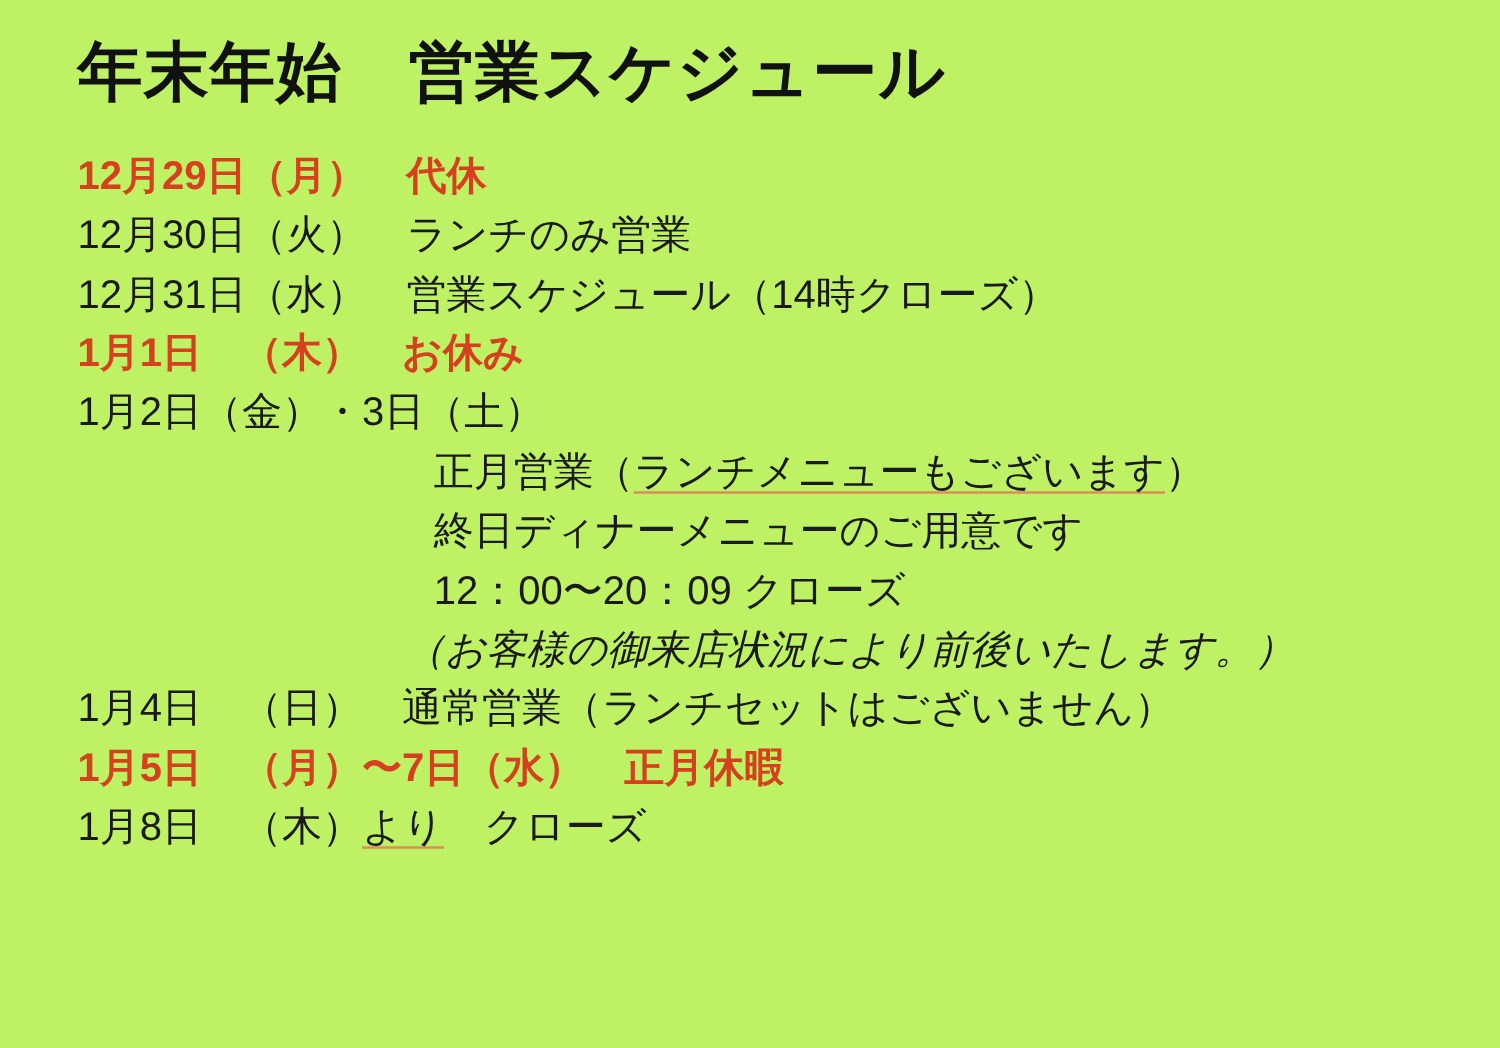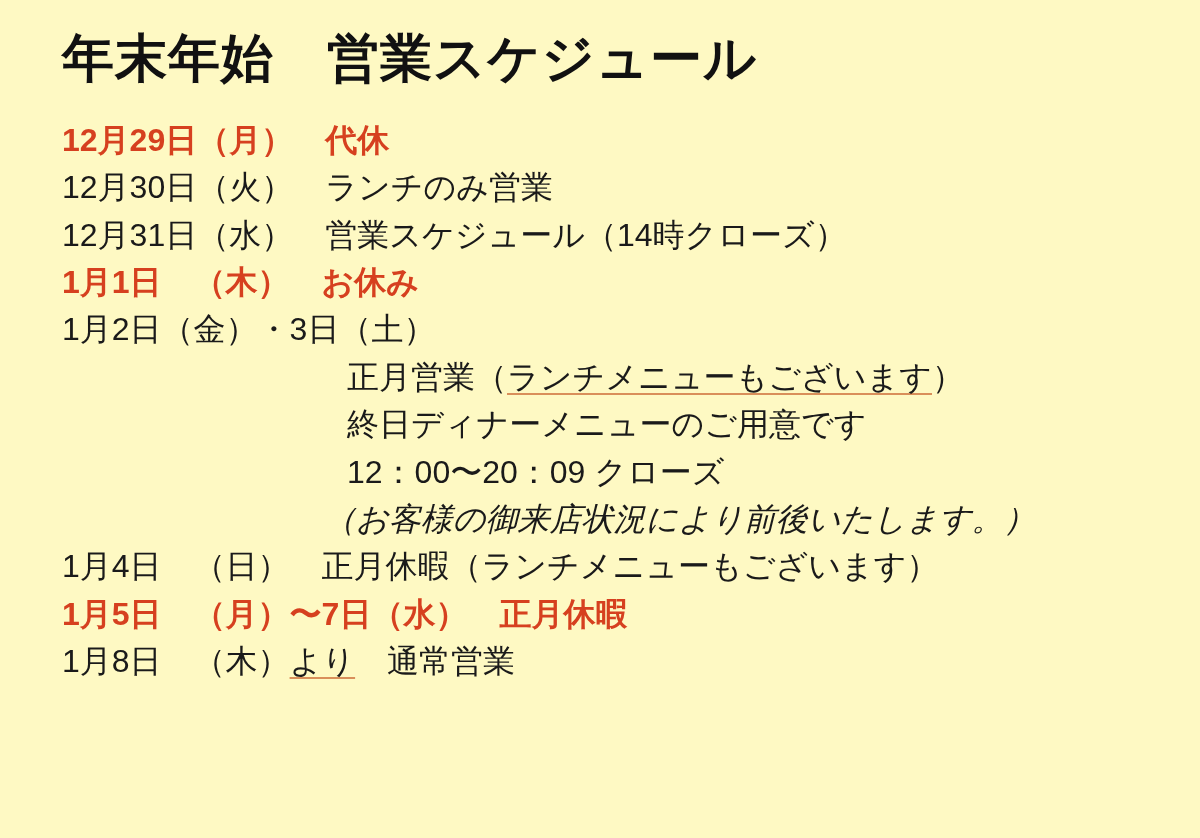--- a/index.html
+++ b/index.html
@@ -11,21 +11,21 @@
     width: 1200px;
     height: 838px;
     font-family: "Liberation Sans", "DejaVu Sans", sans-serif;
     color: #1a1a1a;
     overflow: hidden;
   }
   .page {
     position: relative;
     width: 1200px;
     height: 838px;
-    background: #fef9c3;
+    background: #bef264;
     box-sizing: border-box;
     padding: 26px 40px 0 62px;
   }
   .doc-title {
     font-size: 52px;
     font-weight: 700;
     letter-spacing: 1px;
     color: #111111;
     margin: 0 0 26px 0;
     line-height: 1.25;
@@ -86,20 +86,20 @@
     <div class="line">1月2日（金）・3日（土）</div>
 
     <div class="line indent-3"><span class="seg">正月営業（</span><span class="seg u">ランチメニューもございます</span><span class="seg">）</span></div>
 
     <div class="line indent-3">終日ディナーメニューのご用意です</div>
 
     <div class="line indent-3">12：00〜20：09 クローズ</div>
 
     <div class="line indent-4">（お客様の御来店状況により前後いたします。）</div>
 
-    <div class="line">1月4日　（日）　正月休暇（ランチメニューもございます）</div>
+    <div class="line">1月4日　（日）　通常営業（ランチセットはございません）</div>
 
     <div class="line accent">1月5日　（月）〜7日（水）　正月休暇</div>
 
-    <div class="line"><span class="seg">1月8日　（木）</span><span class="seg u">より</span><span class="seg">　通常営業</span></div>
+    <div class="line"><span class="seg">1月8日　（木）</span><span class="seg u">より</span><span class="seg">　クローズ</span></div>
 
   </div>
 </div>
 
 </body></html>

